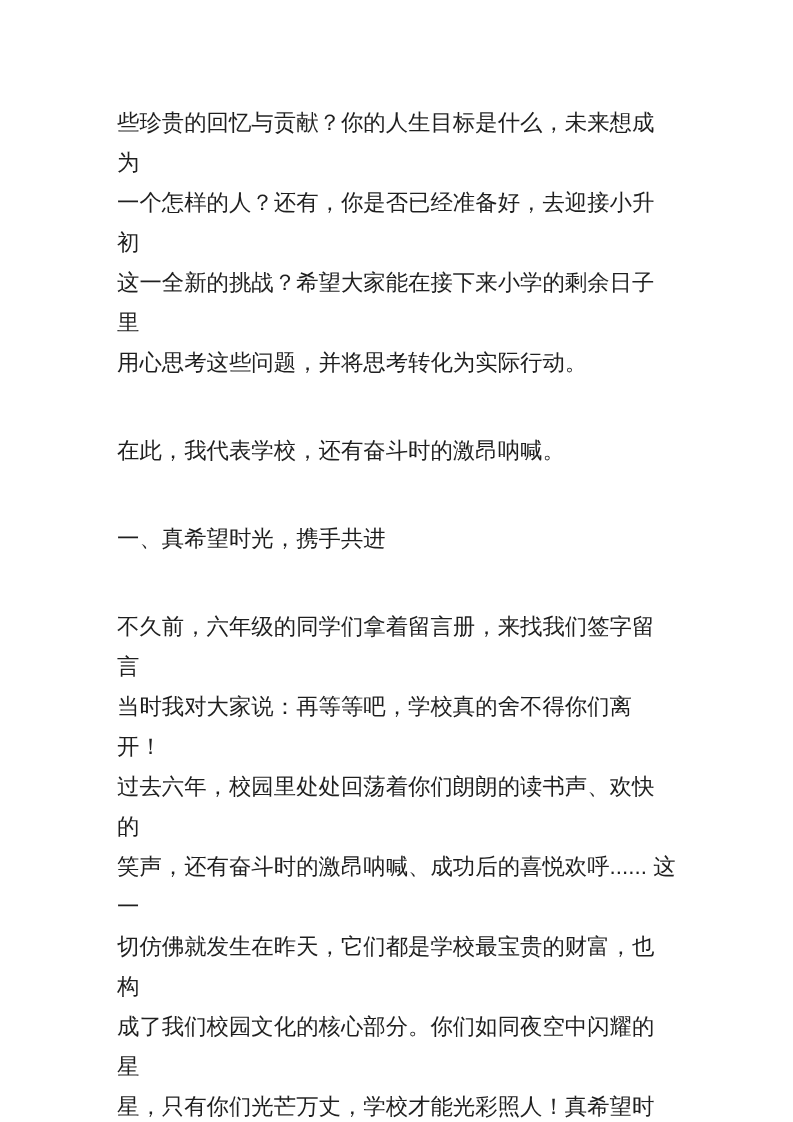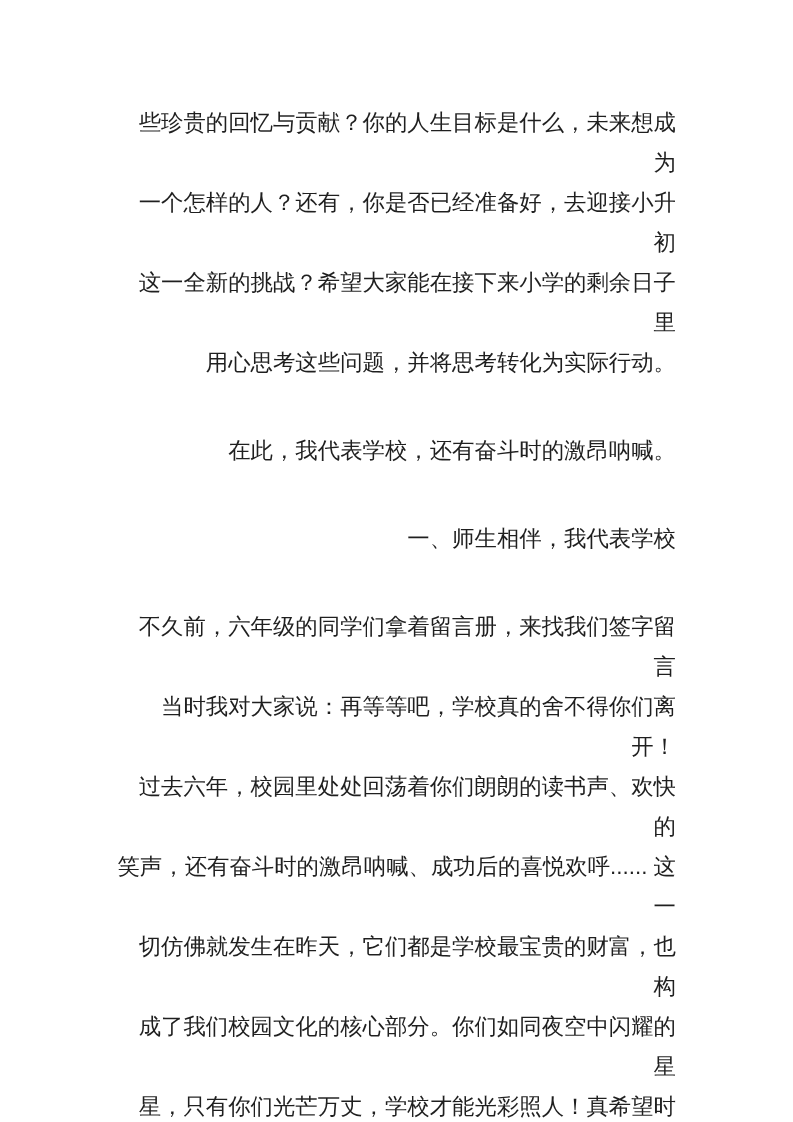--- a/index.html
+++ b/index.html
@@ -12,21 +12,20 @@
     height: 1122px;
     overflow: hidden;
     font-family: "Liberation Sans", sans-serif;
   }
   .page {
     box-sizing: border-box;
     width: 793px;
     height: 1122px;
     background: #ffffff;
     padding: 103px 117px 0 117px;
-    text-align: right;
   }
   .doc-block {
     margin: 0 0 48px 0;
     font-size: 22.4px;
     line-height: 40px;
     letter-spacing: 0;
     font-weight: 400;
     color: #1f1f1f;
     white-space: pre-line;      
     word-break: break-all;
@@ -39,21 +38,21 @@
 <body>
 
 <div class="page">
   <div class="doc-block">些珍贵的回忆与贡献？你的人生目标是什么，未来想成为
 一个怎样的人？还有，你是否已经准备好，去迎接小升初
 这一全新的挑战？希望大家能在接下来小学的剩余日子里
 用心思考这些问题，并将思考转化为实际行动。</div>
 
   <div class="doc-block">在此，我代表学校，还有奋斗时的激昂呐喊。</div>
 
-  <div class="doc-block doc-heading">一、师生相伴，我代表学校</div>
+  <div class="doc-block doc-heading">一、真希望时光，携手共进</div>
 
   <div class="doc-block">不久前，六年级的同学们拿着留言册，来找我们签字留言
 当时我对大家说：再等等吧，学校真的舍不得你们离开！
 过去六年，校园里处处回荡着你们朗朗的读书声、欢快的
 笑声，还有奋斗时的激昂呐喊、成功后的喜悦欢呼...... 这一
 切仿佛就发生在昨天，它们都是学校最宝贵的财富，也构
 成了我们校园文化的核心部分。你们如同夜空中闪耀的星
 星，只有你们光芒万丈，学校才能光彩照人！真希望时光
 能走得慢一些，让 “师生相伴、教学相长” 的美好时光延续
 得更久，这样我们就能用有限的时间，为你们的成长付出

